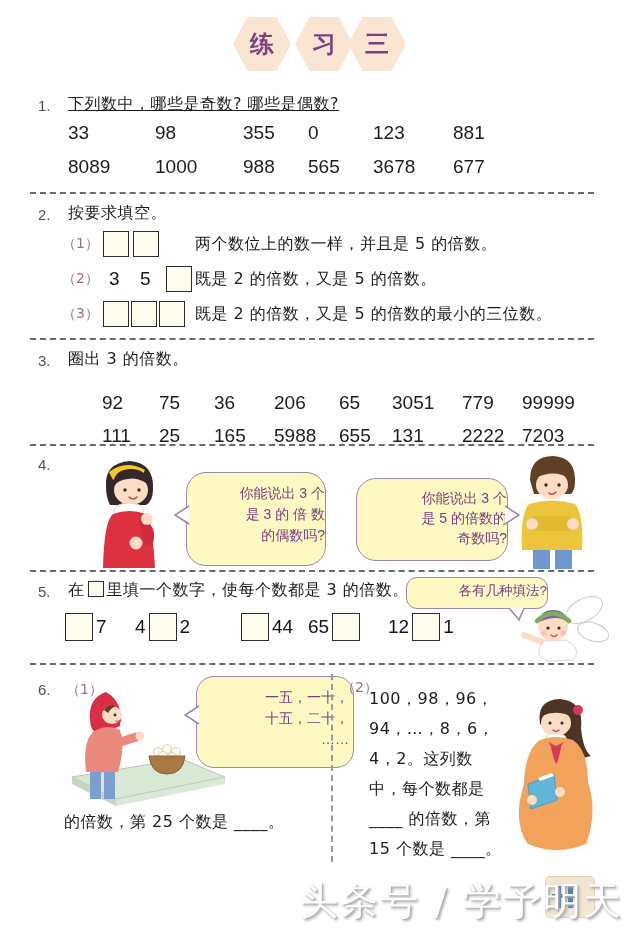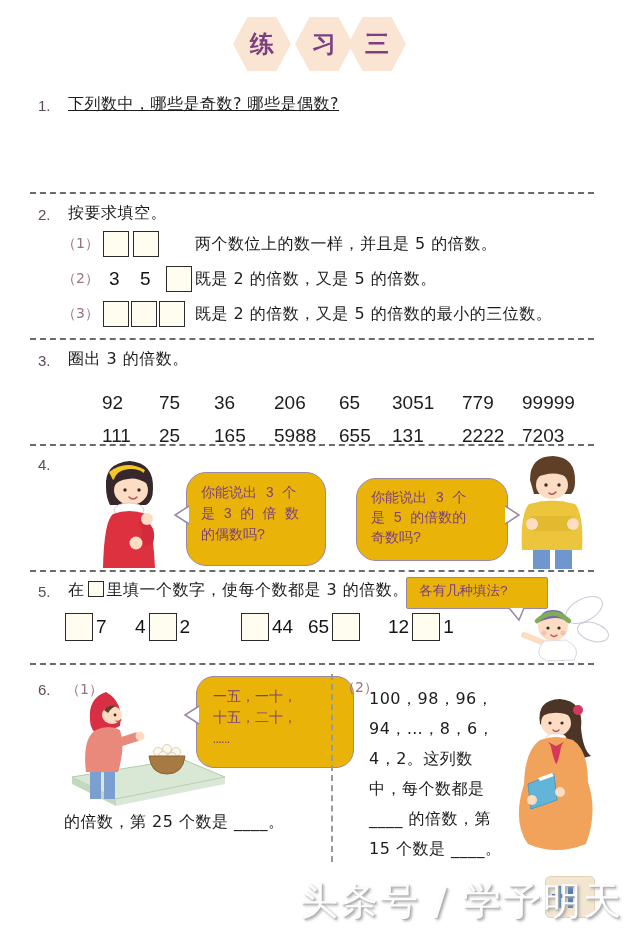--- a/index.html
+++ b/index.html
@@ -29,22 +29,22 @@
   .sep{position:absolute;left:30px;right:30px;border-top:2px dashed #6b6b6b;height:0;}
   .vsep{position:absolute;border-left:2px dashed #9a9a9a;width:0;}
 
   
   .box{display:inline-block;width:24px;height:24px;border:1.7px solid #2b2b2b;
        background:#fffdf0;vertical-align:middle;}
   .box.sm{width:14px;height:14px;margin:0 3px;vertical-align:-2px;}
   .box.lg{width:26px;height:26px;}
 
   
-  .bubble{position:absolute;border:1.5px solid #9b87a8;background:#eab308;
-          color:#7b4080;font-family:Liberation Mono, monospace;}
+  .bubble{position:absolute;border:1.5px solid #9b87a8;background:#fef9c3;
+          color:#7b4080;font-family:Liberation Sans, sans-serif;text-align:right;}
   .bubble .bl{display:block;white-space:nowrap;}
   .tail{position:absolute;}
 
   .q2row{position:absolute;left:62px;width:540px;height:30px;}
   .q2row .rl{position:absolute;left:0;top:5px;}
   .q2row .rb{position:absolute;top:1px;}
   .q2row .rd{position:absolute;left:133px;top:4px;white-space:nowrap;}
 
   .q5item{position:absolute;top:613px;display:flex;align-items:center;gap:3px;}
 
@@ -67,20 +67,34 @@
   </div>
   <div class="hex" style="left:295px;top:17px;">
     <span>习</span>
   </div>
   <div class="hex" style="left:348px;top:17px;">
     <span>三</span>
   </div>
 
   <div class="abs qnum" style="left:38px;top:97px;">1.</div>
   <div class="abs cjk" style="left:68px;top:94px;text-decoration:underline;">下列数中，哪些是奇数? 哪些是偶数?</div>
+  <div class="abs grid1" style="left:68px;top:120px;">
+    <span>33</span>
+    <span>98</span>
+    <span>355</span>
+    <span>0</span>
+    <span>123</span>
+    <span>881</span>
+    <span>8089</span>
+    <span>1000</span>
+    <span>988</span>
+    <span>565</span>
+    <span>3678</span>
+    <span>677</span>
+  </div>
 
   <div class="sep" style="top:192px;"></div>
 
   <div class="abs qnum" style="left:38px;top:206px;">2.</div>
   <div class="abs cjk" style="left:68px;top:203px;">按要求填空。</div>
 
   <div class="q2row" style="top:230px;">
     <span class="rl plabel">（1）</span>
     <span class="box rb" style="left:41px;"></span>
     <span class="box rb" style="left:71px;"></span>
@@ -181,21 +195,21 @@
     <rect x="61" y="98" width="17" height="19" fill="#6f97cd"></rect>
   </svg>
 
   <div class="sep" style="top:570px;"></div>
 
   <div class="abs qnum" style="left:38px;top:583px;">5.</div>
   <div class="abs cjk" style="left:68px;top:580px;">
     <span>在</span><span class="box sm"></span><span>里填一个数字，使每个数都是 3 的倍数。</span>
   </div>
 
-  <div class="bubble" style="left:406px;top:577px;width:128px;height:26px;border-radius:2px;
+  <div class="bubble" style="left:406px;top:577px;width:128px;height:26px;border-radius:11px;
        padding:4px 0 0 12px;font-size:13.5px;">
     <span>各有几种填法?</span>
     <svg class="tail" style="right:22px;bottom:-14px;" width="18" height="15">
       <path d="M2 1 L12 13 L17 1 Z" fill="#ffffff"></path>
       <path d="M2 1 L12 13 L17 1" fill="none" stroke="#9b87a8" stroke-width="1.5"></path>
     </svg>
   </div>
 
   <svg class="abs" style="left:514px;top:590px;" width="100" height="75" viewBox="0 0 100 75">
     <ellipse cx="70" cy="20" rx="20" ry="11" fill="#ffffff" stroke="#cfc6d8" transform="rotate(-28 70 20)"></ellipse>

